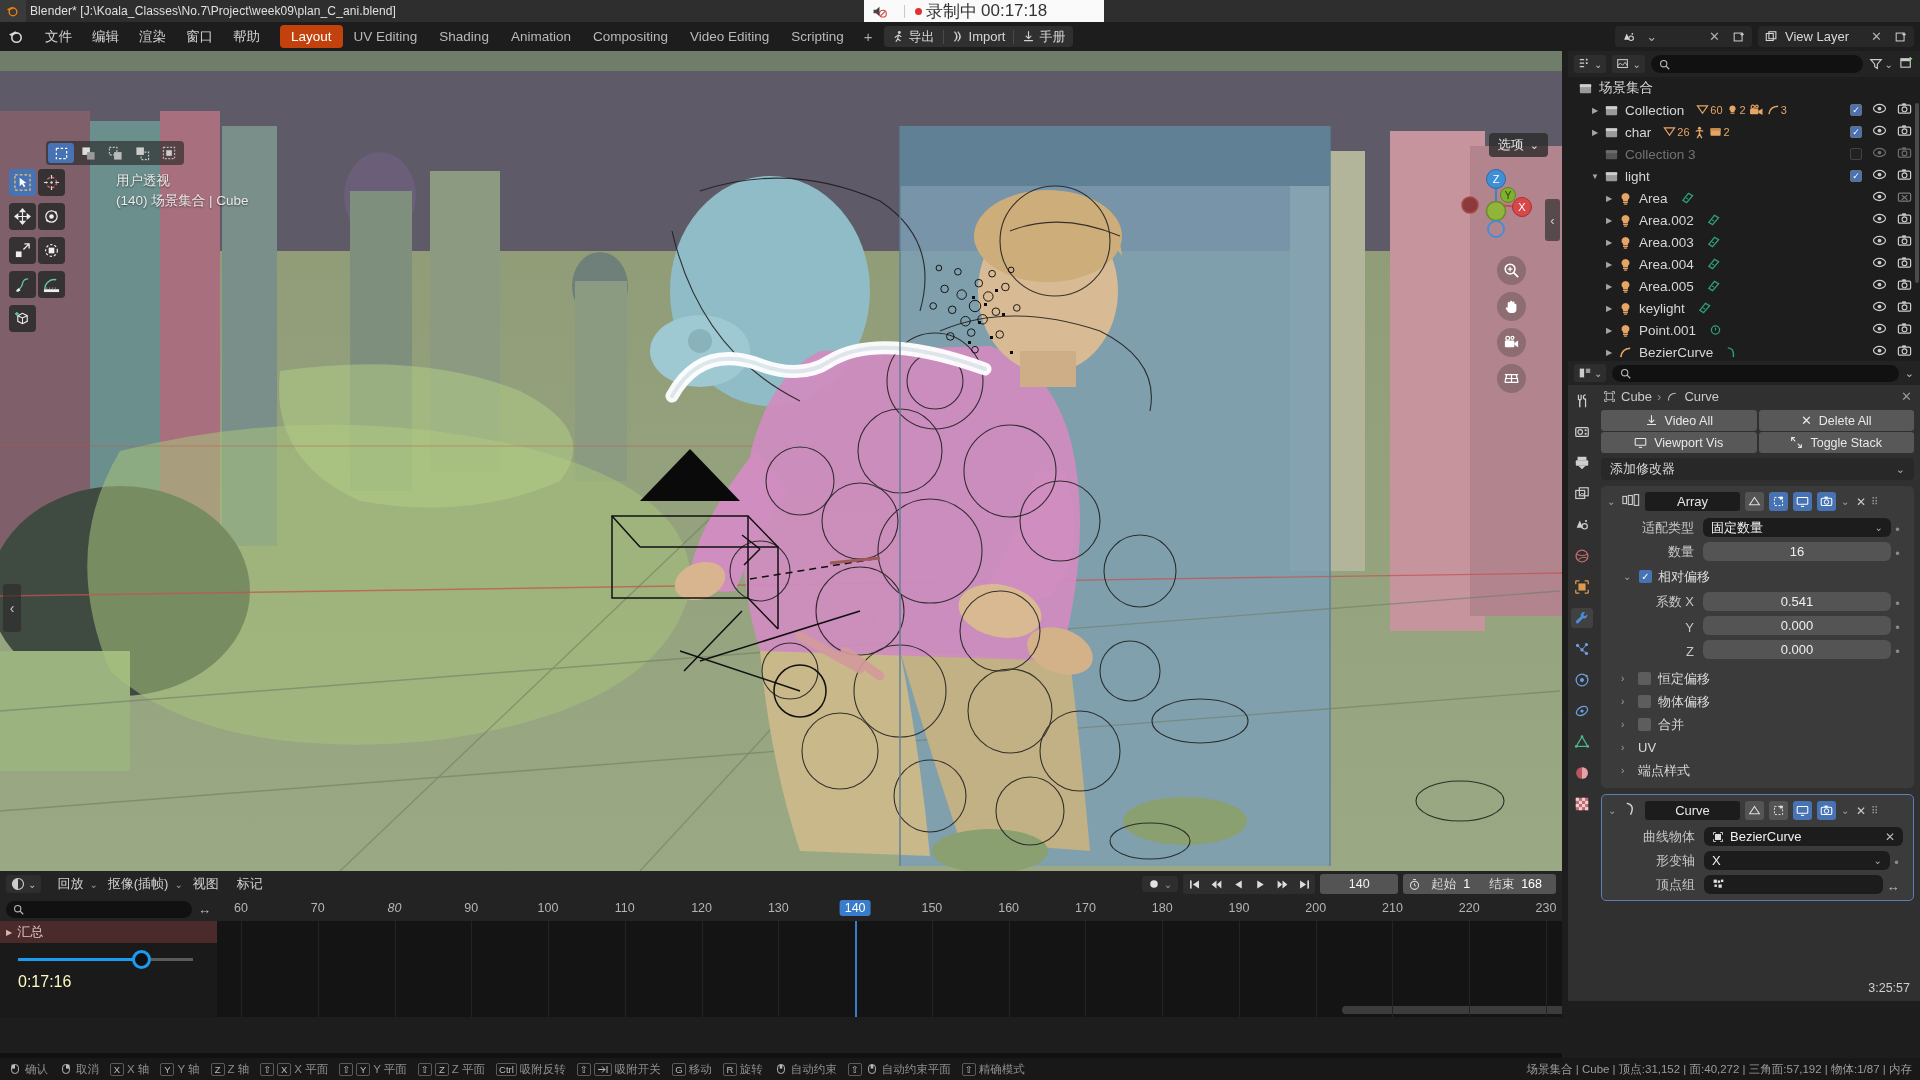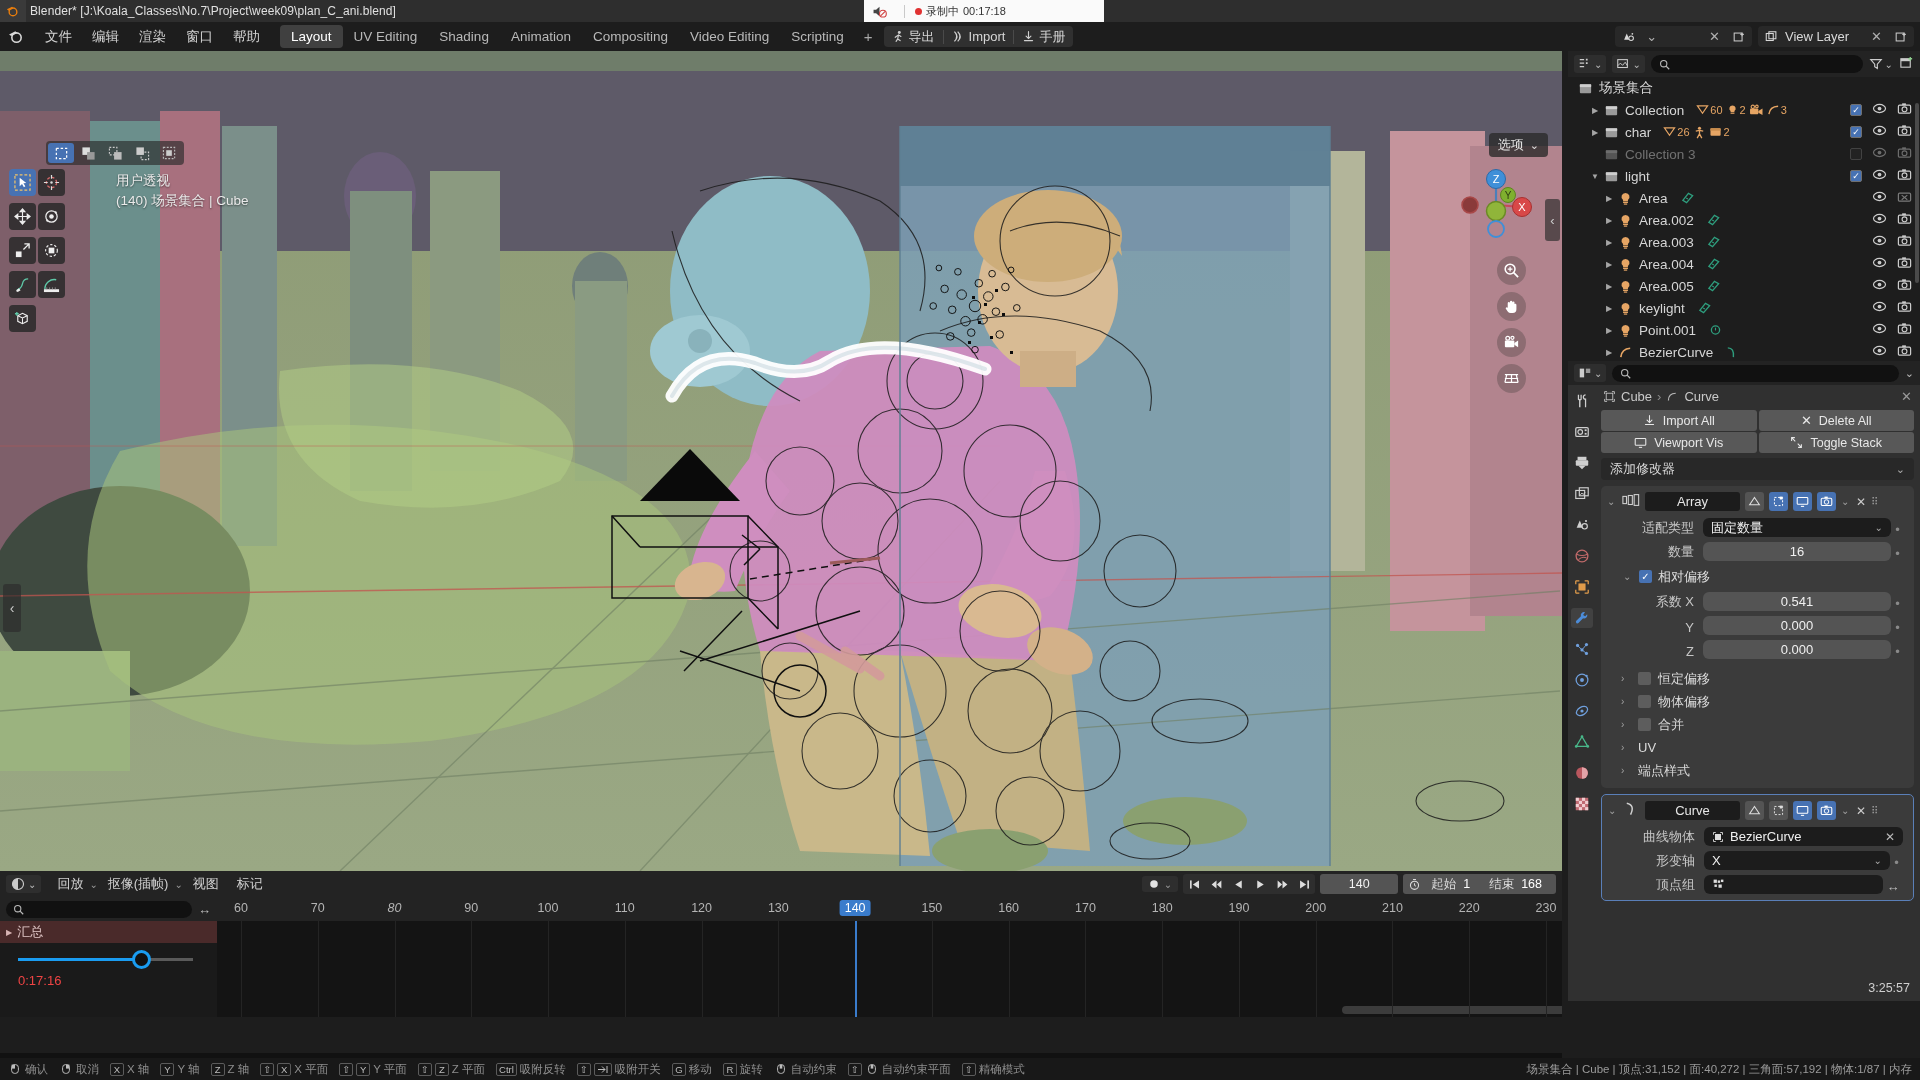--- a/index.html
+++ b/index.html
@@ -6,33 +6,33 @@
   html,body { width:1920px; height:1080px; overflow:hidden; background:#1d1d1d;
     font-family:"Liberation Sans","DejaVu Sans",sans-serif; color:#e3e3e3; }
   #app { position:relative; width:1920px; height:1080px; }
 
   
   .titlebar { position:absolute; left:0; top:0; width:1920px; height:22px;
      background:#2e2e2e; display:flex; align-items:center; font-size:12px; color:#dcdcdc; }
   .tb-iconbox { width:26px; height:22px; display:flex; align-items:center; justify-content:center; background:#3a3a3a;}
   .tb-title { padding-left:4px; font-size:12px; color:#e0e0e0; letter-spacing:.1px;}
   .rec-pill { position:absolute; left:864px; top:0; width:240px; height:22px; background:#fafafa;
-     display:flex; align-items:center; color:#333; font-size:11px; }
+     display:flex; align-items:center; color:#333; font-size:17px; }
   .rec-spk { width:30px; display:flex; align-items:center; justify-content:center; }
   .rec-div { width:1px; height:13px; background:#c9c9c9; margin:0 10px; }
   .rec-dot { width:7px; height:7px; border-radius:50%; background:#e03131; margin-right:4px; }
 
   
   .topbar { position:absolute; left:0; top:22px; width:1920px; height:29px; background:#1d1d1d;
      display:flex; align-items:center; font-size:13.5px; color:#d2d2d2; }
   .blender-logo { margin:0 10px 0 8px; display:flex; align-items:center;}
   .menu-item { padding:3px 10px; border-radius:3px; cursor:default; white-space:nowrap;}
   .wsgap { width:10px; }
   .ws-tab { padding:4px 11px; border-radius:4px; font-size:13.5px; color:#b9b9b9; white-space:nowrap;}
-  .ws-tab.active { background:#404040; color:#fff; }
+  .ws-tab.active { background:#c2410c; color:#fff; }
   .ws-plus { padding:0 9px; color:#a9a9a9; font-size:15px; }
   .addon-group { display:flex; align-items:center; background:#303030; border-radius:4px; height:21px; margin-left:2px;}
   .addon-btn { display:flex; align-items:center; gap:4px; padding:0 8px; height:21px; font-size:13px; color:#d6d6d6;}
   .addon-sep { width:1px; height:14px; background:#4a4a4a;}
   .topbar-right { position:absolute; right:0; top:0; height:29px; display:flex; align-items:center; gap:0px; padding-right:6px;}
   .sceneblock { display:flex; align-items:center; height:21px; background:#282828; border-radius:4px; overflow:hidden; }
   .sceneblock .sb-ic { padding:0 4px 0 6px; display:flex; align-items:center;}
   .sceneblock .sb-name { font-size:13px; padding:0 38px 0 2px; color:#d8d8d8;}
   .sceneblock .sb-x { padding:0 6px; color:#b0b0b0; font-size:13px;}
   .sceneblock .sb-new { padding:0 6px; display:flex; align-items:center;}
@@ -154,21 +154,21 @@
   
   .player { position:absolute; left:0; top:1053px; width:1562px; height:46px; background:#111; }
   .pl-left { position:absolute; left:22px; top:11px; display:flex; gap:24px; align-items:center;}
   .pl-center { position:absolute; left:890px; top:8px; display:flex; gap:30px; align-items:center;}
 
   .seek-wrap { position:absolute; left:18px; top:958px; width:185px; z-index:40;}
   .seek-track { position:relative; height:3px; background:#5a5a5a; width:175px;}
   .seek-fill { position:absolute; left:0; top:0; height:3px; width:123px; background:#1a9cf0;}
   .seek-knob { position:absolute; left:114px; top:-8px; width:19px; height:19px; border-radius:50%;
       border:3px solid #1a9cf0; background:#111;}
-  .seek-time { margin-top:12px; font-size:13px; color:#ef4444;}
+  .seek-time { margin-top:12px; font-size:16px; color:#fef9c3;}
 
   
   .statusbar { position:absolute; left:0; top:1058px; width:1920px; height:22px; background:#181818;
      display:flex; align-items:center; font-size:11.5px; color:#8e8e8e; padding-left:8px; gap:0px;}
   .kb { display:inline-flex; align-items:center; justify-content:center; min-width:14px; height:13px;
      border:1px solid #5b5b5b; border-radius:2px; font-size:9.5px; color:#bdbdbd; padding:0 2px; margin-right:3px;}
   .sb-item { display:flex; align-items:center; margin-right:11px; white-space:nowrap;}
   .sb-stats { position:absolute; right:8px; font-size:11.5px; color:#9b9b9b; white-space:nowrap;}
 
   .scenebg { position:absolute; inset:0; }
@@ -1190,21 +1190,21 @@
         <span>Curve</span>
         <span style="flex:1"></span>
         <span style="color:#9a9a9a">✕</span>
       </div>
 
       <div class="bigbtn-row">
         <div class="bigbtn">
           <svg width="13" height="13" viewBox="0 0 16 16">
               <path d="M8 2 v8 M5 7.5 L8 10.5 L11 7.5 M3 13 h10" stroke="#e8e8e8" stroke-width="1.3" fill="none" stroke-linecap="round"></path>
             </svg>
-          <span>Import All</span>
+          <span>Video All</span>
         </div>
         <div class="bigbtn">
           <span style="font-size:13px">✕</span>
           <span>Delete All</span>
         </div>
       </div>
       <div class="bigbtn-row" style="margin-top:1px">
         <div class="bigbtn">
           <svg width="13" height="13" viewBox="0 0 16 16">
               <rect x="1.5" y="3" width="13" height="8.5" rx="1" fill="none" stroke="#e8e8e8" stroke-width="1.3"></rect>

